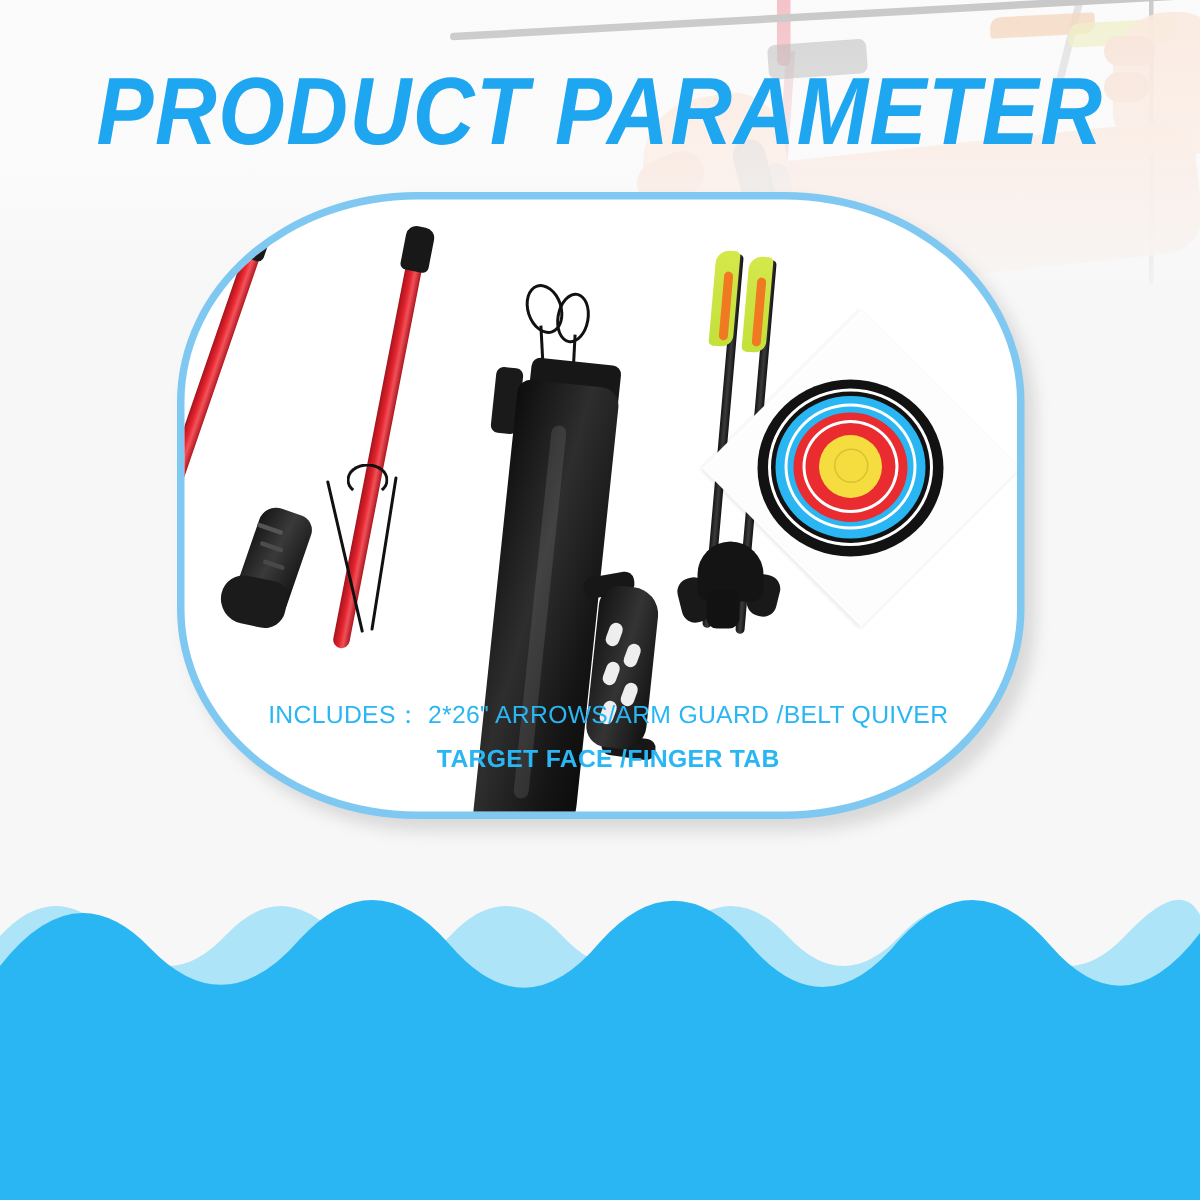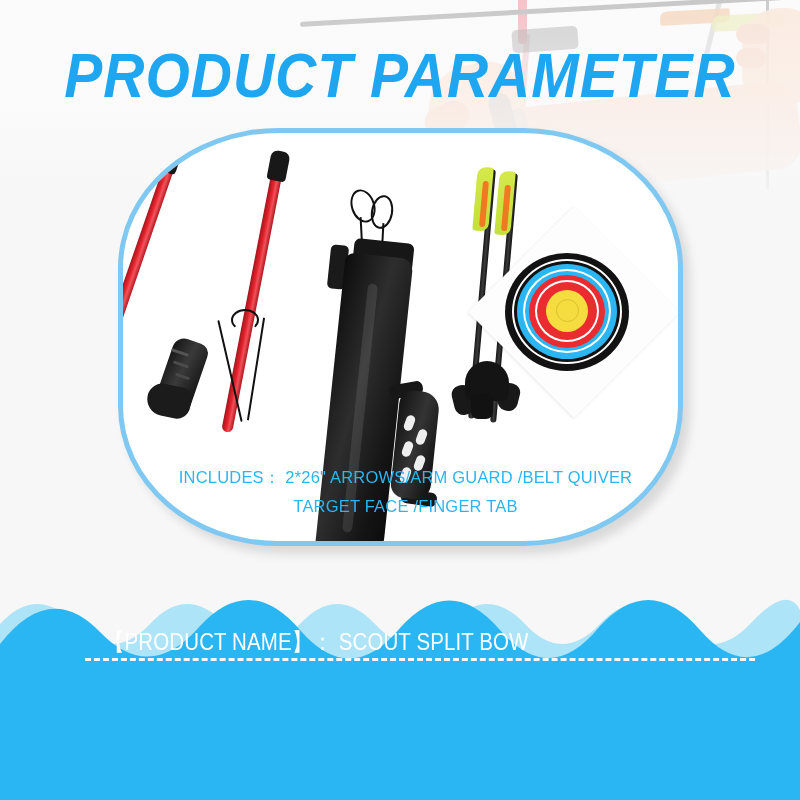--- a/index.html
+++ b/index.html
@@ -144,21 +144,21 @@
   .guard-h4{left:292px;top:322px;width:9px;height:16px;background:#fff;border-radius:5px;transform:rotate(20deg);opacity:.92;}
   .guard-h5{left:278px;top:334px;width:9px;height:16px;background:#fff;border-radius:5px;transform:rotate(20deg);opacity:.92;}
   .guard-strap-t{left:266px;top:250px;width:34px;height:14px;background:#171717;border-radius:6px;transform:rotate(-10deg);}
   .guard-strap-b{left:278px;top:358px;width:36px;height:14px;background:#171717;border-radius:6px;transform:rotate(8deg);}
 
   
   .includes{
     position:absolute;left:0;top:330px;width:565px;text-align:center;
     color:#29b6f2;font-size:16.5px;line-height:29px;letter-spacing:.2px;white-space:nowrap;
   }
-  .includes .l2{display:block;}
+  .includes .l2{display:block;font-weight:bold;}
 
   
   .waves{position:absolute;left:0;top:572px;width:800px;height:228px;}
   .waves svg{display:block;}
 
   
   .specs{position:absolute;left:0;top:622px;width:800px;}
   .spec-row{position:relative;height:39px;}
   .spec-text{
     position:absolute;left:0;top:0;width:800px;
@@ -271,24 +271,18 @@
                Q 337 12 375 52 Q 412 92 450 52 Q 487 12 525 52 Q 562 92 600 52
                Q 637 12 675 52 Q 712 92 750 52 Q 787 12 800 38 L800 228 L0 228 Z" fill="#aee4f8"></path>
       <path d="M0 72 Q 50 8 100 60 Q 150 112 200 54 Q 250 0 300 58 Q 350 116 400 56
                Q 450 0 500 58 Q 550 116 600 54 Q 650 0 700 58 Q 750 116 800 50
                L800 228 L0 228 Z" fill="#29b6f2"></path>
     </svg>
   </div>
 
   <div class="specs">
 
-    <div class="spec-row">
-      <div class="spec-text indent">
-        <span>【PRODUCT NAME】</span><span>：</span><span>  SCOUT SPLIT BOW</span>
-      </div>
-      <div class="dash"></div>
-    </div>
 
 
 
 
   </div>
 </div>
 
 </body></html>

